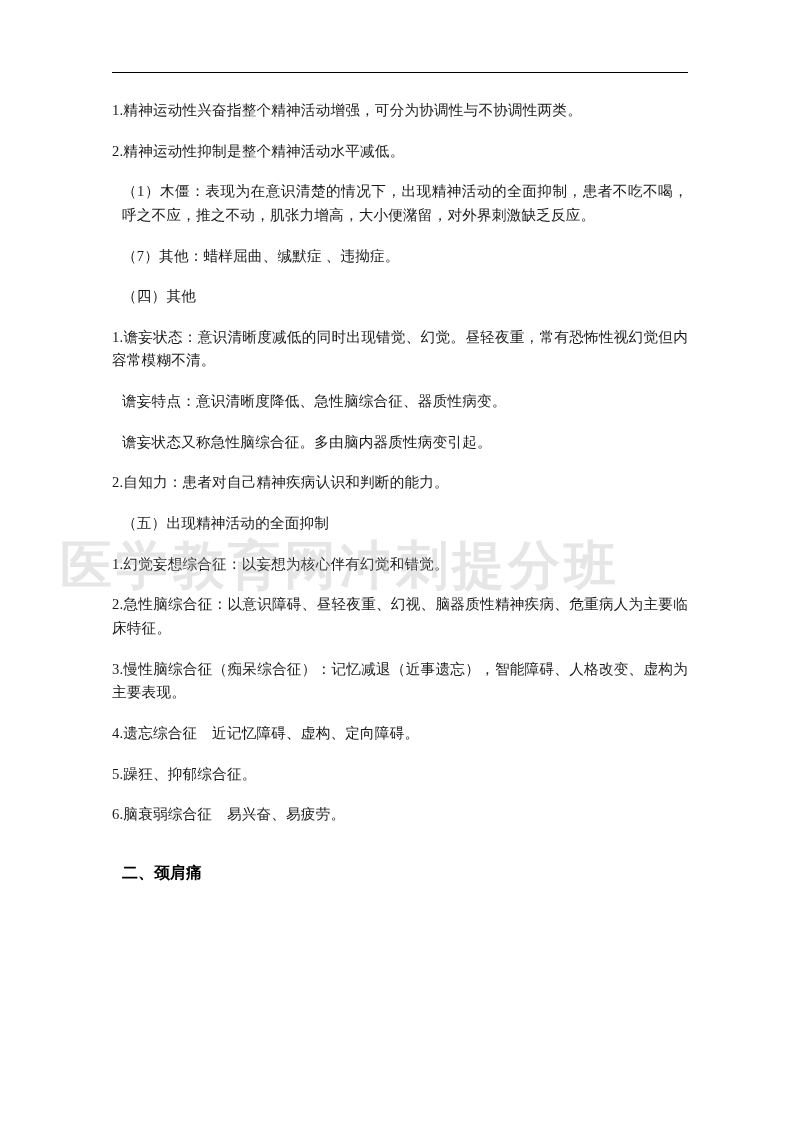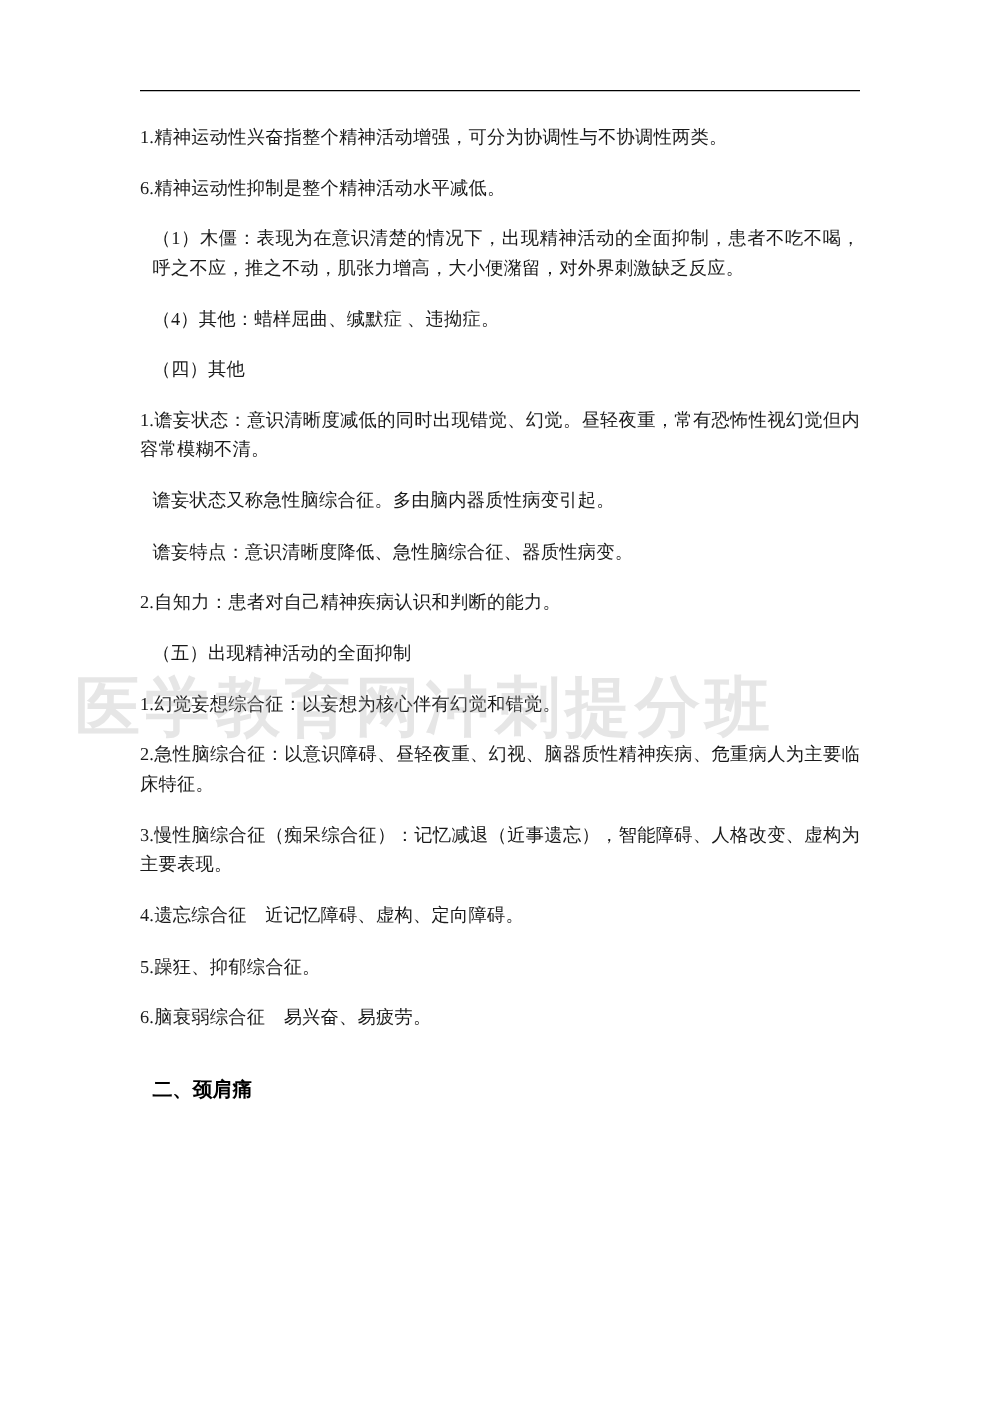--- a/index.html
+++ b/index.html
@@ -64,27 +64,27 @@
   }
 </style>
 </head>
 <body>
 
 <div class="page">
   <div class="content">
     <div class="top-rule"></div>
 
     <p class="para">1.精神运动性兴奋指整个精神活动增强，可分为协调性与不协调性两类。</p>
-    <p class="para">6.精神运动性抑制是整个精神活动水平减低。</p>
+    <p class="para">2.精神运动性抑制是整个精神活动水平减低。</p>
     <p class="para indent">（1）木僵：表现为在意识清楚的情况下，出现精神活动的全面抑制，患者不吃不喝，呼之不应，推之不动，肌张力增高，大小便潴留，对外界刺激缺乏反应。</p>
-    <p class="para indent">（4）其他：蜡样屈曲、缄默症 、违拗症。</p>
+    <p class="para indent">（7）其他：蜡样屈曲、缄默症 、违拗症。</p>
     <p class="para indent">（四）其他</p>
     <p class="para">1.谵妄状态：意识清晰度减低的同时出现错觉、幻觉。昼轻夜重，常有恐怖性视幻觉但内容常模糊不清。</p>
+    <p class="para indent">谵妄特点：意识清晰度降低、急性脑综合征、器质性病变。</p>
     <p class="para indent">谵妄状态又称急性脑综合征。多由脑内器质性病变引起。</p>
-    <p class="para indent">谵妄特点：意识清晰度降低、急性脑综合征、器质性病变。</p>
     <p class="para">2.自知力：患者对自己精神疾病认识和判断的能力。</p>
     <p class="para indent">（五）出现精神活动的全面抑制</p>
     <p class="para">1.幻觉妄想综合征：以妄想为核心伴有幻觉和错觉。</p>
     <p class="para">2.急性脑综合征：以意识障碍、昼轻夜重、幻视、脑器质性精神疾病、危重病人为主要临床特征。</p>
     <p class="para">3.慢性脑综合征（痴呆综合征）：记忆减退（近事遗忘），智能障碍、人格改变、虚构为主要表现。</p>
     <p class="para">4.遗忘综合征　近记忆障碍、虚构、定向障碍。</p>
     <p class="para">5.躁狂、抑郁综合征。</p>
     <p class="para">6.脑衰弱综合征　易兴奋、易疲劳。</p>
 
     <p class="heading">二、颈肩痛</p>

